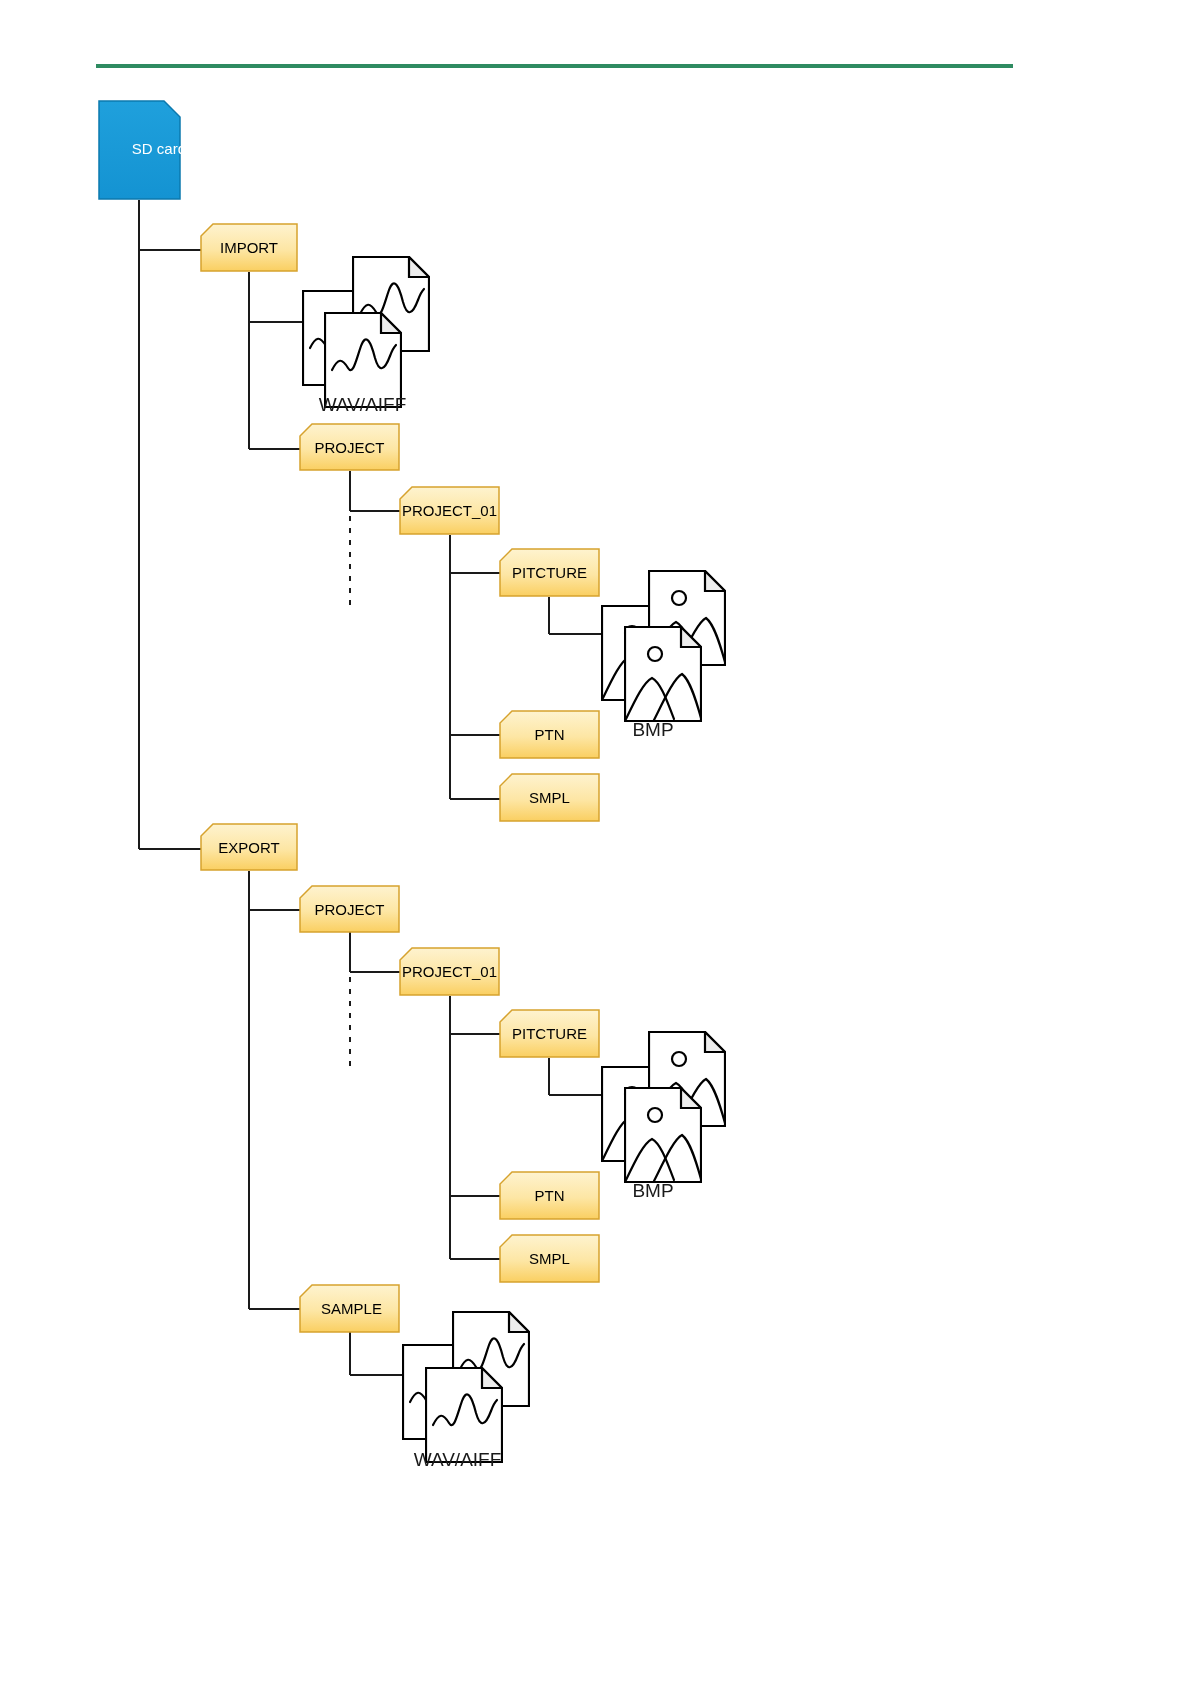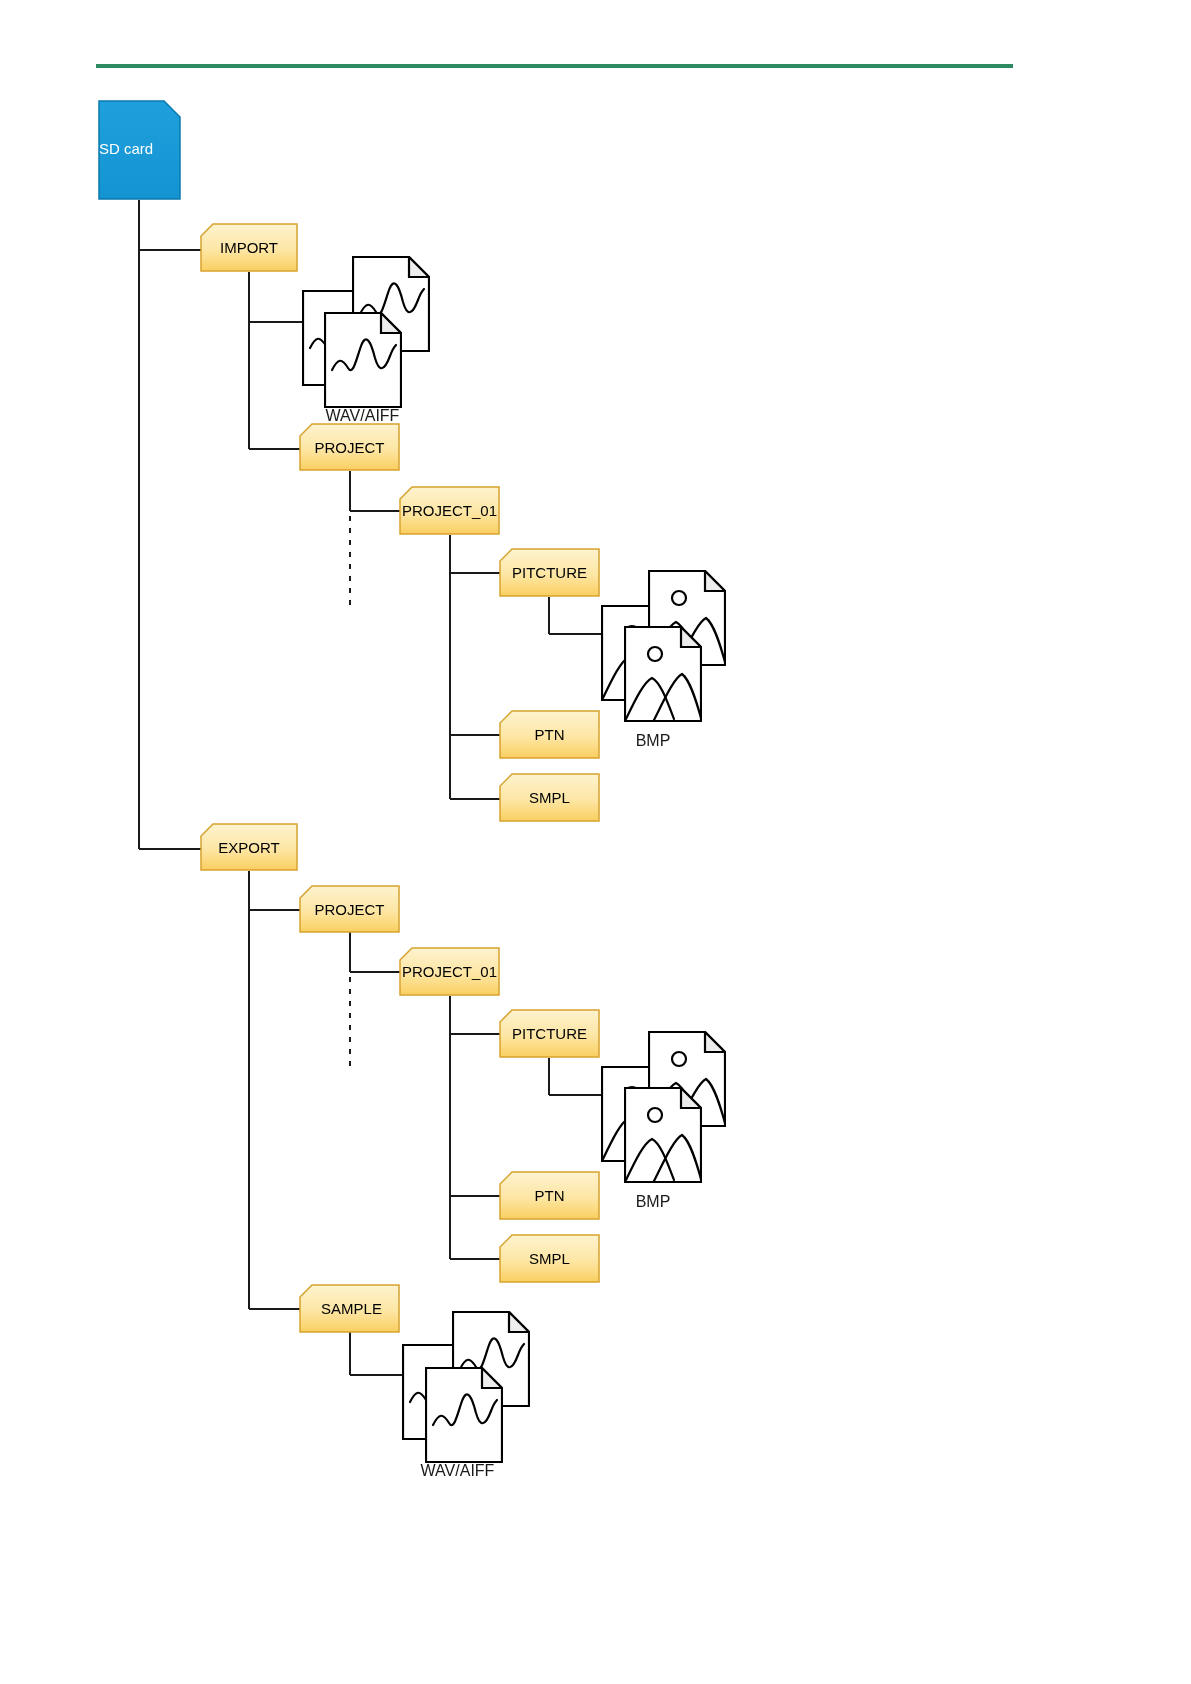--- a/index.html
+++ b/index.html
@@ -29,24 +29,23 @@
   }
   .folder-label {
     font-size: 15px;
     text-align: center;
   }
   .sd-label {
     font-size: 15px;
     color: #ffffff;
   }
   .caption-label {
-    font-size: 16px;
+    font-size: 19px;
     color: #1a1a1a;
     text-align: center;
-    margin-top: 13px;
   }
 </style>
 </head>
 <body>
 
 <svg id="canvas" viewBox="0 0 1191 1684" xmlns="http://www.w3.org/2000/svg">
   <defs>
     <linearGradient id="folderGrad" x1="0" y1="0" x2="0" y2="1">
       <stop offset="0%" stop-color="#FEF3CF"></stop>
       <stop offset="55%" stop-color="#FDE6A4"></stop>
@@ -196,21 +195,21 @@
 
   <g>
     <use href="#waveFile" x="402" y="1344" width="78" height="96"></use>
     <use href="#waveFile" x="452" y="1311" width="78" height="96"></use>
     <use href="#waveFile" x="425" y="1367" width="78" height="96"></use>
   </g>
 </svg>
 
 <div>
 
-  <div class="node-label sd-label" style="left:99px; top:140px; width:71px; text-align:left;">SD card</div>
+  <div class="node-label sd-label" style="left:115px; top:140px; width:71px; text-align:right;">SD card</div>
 
   <div class="node-label folder-label" style="left:201px; top:239px; width:96px;">IMPORT</div>
 
   <div class="node-label folder-label" style="left:300px; top:439px; width:99px;">PROJECT</div>
 
   <div class="node-label folder-label" style="left:400px; top:502px; width:99px;">PROJECT_01</div>
 
   <div class="node-label folder-label" style="left:500px; top:564px; width:99px;">PITCTURE</div>
 
   <div class="node-label folder-label" style="left:500px; top:726px; width:99px;">PTN</div>

